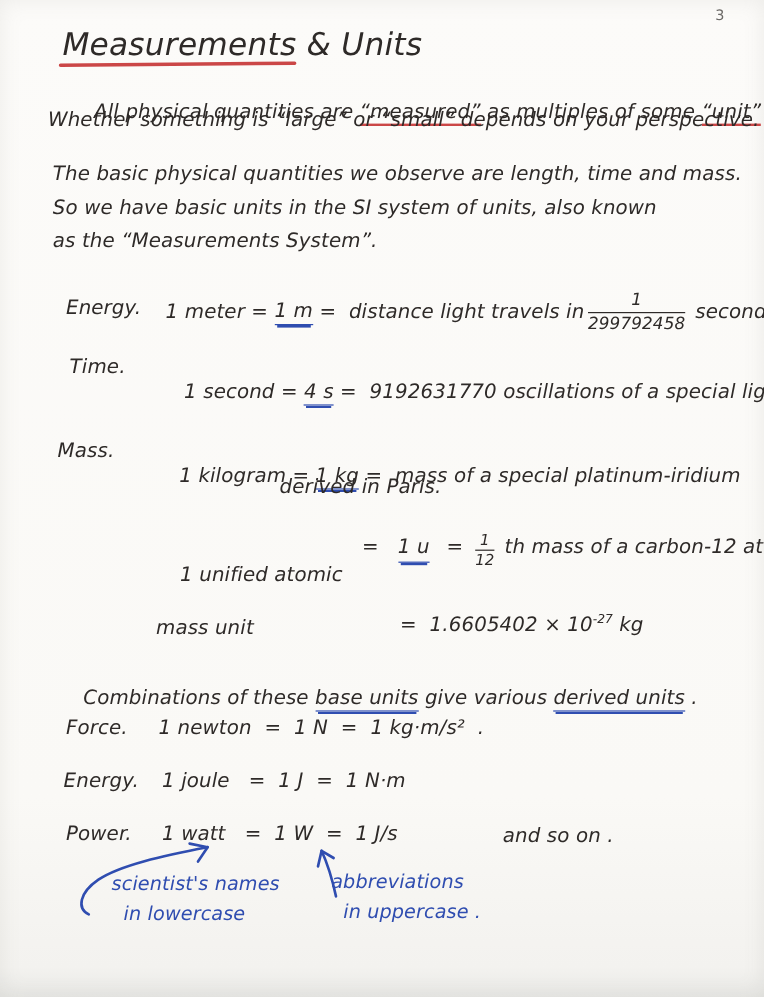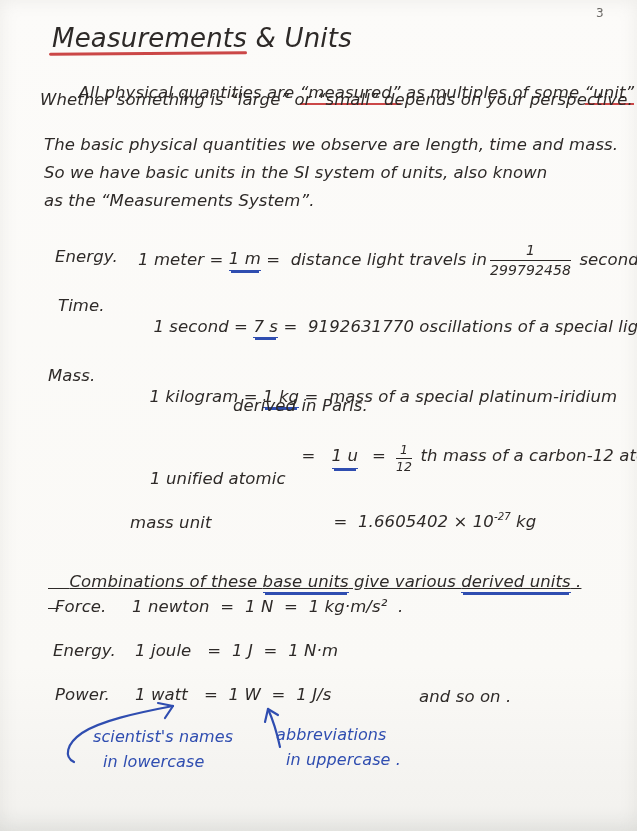--- a/index.html
+++ b/index.html
@@ -58,21 +58,21 @@
     <span>1 meter = </span><span class="u2b">1 m</span><span> =  distance light travels in</span>
     <span class="frac">
       <span class="num">1</span>
       <span class="den">299792458</span>
     </span>
     <span> second.</span>
   </div>
 
   <div class="line" style="left:58px; top:296px;">Time.</div>
   <div class="line" style="left:132px; top:296px;">
-    <span>1 second = </span><span class="u2b">7 s</span><span> =  9192631770 oscillations of a special light</span>
+    <span>1 second = </span><span class="u2b">4 s</span><span> =  9192631770 oscillations of a special light</span>
   </div>
 
   <div class="line" style="left:48px; top:366px;">Mass.</div>
   <div class="line" style="left:128px; top:366px;">
     <span>1 kilogram = </span><span class="u2b">1 kg</span><span> =  mass of a special platinum-iridium</span>
   </div>
   <div class="line" style="left:233px; top:396px;">derived in Paris.</div>
 
   <div class="line row" style="left:118px; top:446px; align-items:flex-start;">
     <span class="amu-label">
@@ -85,21 +85,21 @@
     <span class="frac small" style="margin-left:10px; margin-top:-3px;">
       <span class="num">1</span>
       <span class="den">12</span>
     </span>
     <span> th mass of a carbon-12 atom.</span>
   </div>
   <div class="line" style="left:312px; top:490px;">
     <span>=  </span><span>1.6605402 × 10</span><sup class="exp">-27</sup><span> kg</span>
   </div>
 
-  <div class="line" style="left:48px; top:551px;text-decoration:underline;">
+  <div class="line" style="left:48px; top:551px;">
     <span>Combinations of these </span><span class="u2b">base units</span><span> give various </span><span class="u2b">derived units</span><span> .</span>
   </div>
 
   <div class="line" style="left:55px; top:597px;">Force.</div>
   <div class="line" style="left:132px; top:597px;">1 newton  =  1 N  =  1 kg·m/s²  .</div>
 
   <div class="line" style="left:53px; top:641px;">Energy.</div>
   <div class="line" style="left:135px; top:641px;">1 joule   =  1 J  =  1 N·m</div>
 
   <div class="line" style="left:55px; top:685px;">Power.</div>

